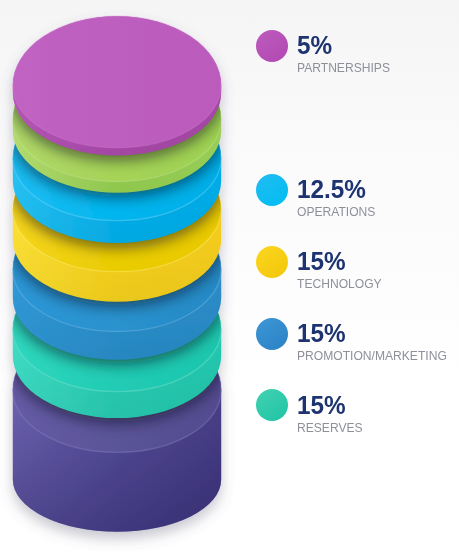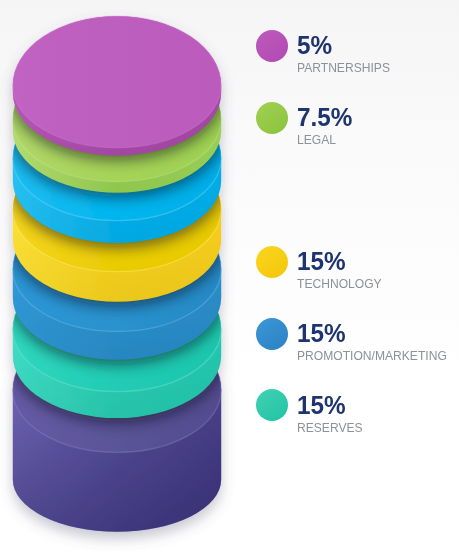--- a/index.html
+++ b/index.html
@@ -213,24 +213,24 @@
             <path d="M12.8 85.5A104.2 69.3 0 0 1 221.2 85.5A104.2 62.3 0 0 1 12.8 85.5Z" fill="none" stroke="#d78bd8" stroke-width="1.3" opacity="0.3"></path>
           </g>
         </g>
       </svg></div>
   <div id="legend">
       <div class="legend-row" style="top:29.7px">
         <span class="dot" style="background:linear-gradient(145deg,#bd5bbd 0%,#b148b2 100%)"></span>
         <span class="pct">5%</span>
         <span class="cat">PARTNERSHIPS</span>
       </div>
-      <div class="legend-row" style="top:101.7px">
-        <span class="dot" style="background:linear-gradient(145deg,#a2d052 0%,#89c33d 100%)"></span>
-        <span class="pct">7.5%</span>
-        <span class="cat">LEGAL</span>
+      <div class="legend-row" style="top:173.6px">
+        <span class="dot" style="background:linear-gradient(145deg,#22bcf2 0%,#00bdf2 100%)"></span>
+        <span class="pct">12.5%</span>
+        <span class="cat">OPERATIONS</span>
       </div>
       <div class="legend-row" style="top:245.6px">
         <span class="dot" style="background:linear-gradient(145deg,#fad61f 0%,#f3c60a 100%)"></span>
         <span class="pct">15%</span>
         <span class="cat">TECHNOLOGY</span>
       </div>
       <div class="legend-row" style="top:317.5px">
         <span class="dot" style="background:linear-gradient(145deg,#3d96d5 0%,#2a82c5 100%)"></span>
         <span class="pct">15%</span>
         <span class="cat">PROMOTION/MARKETING</span>

